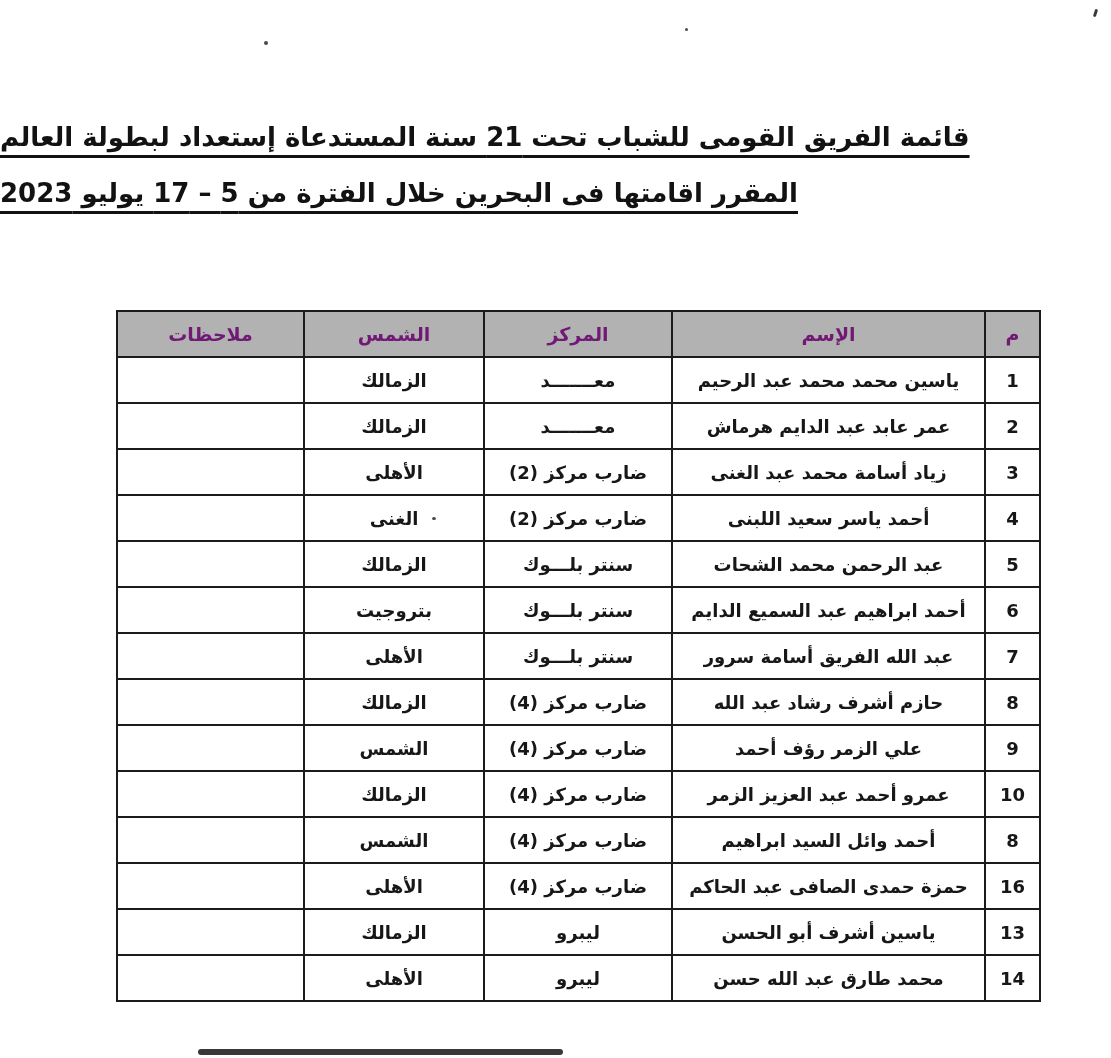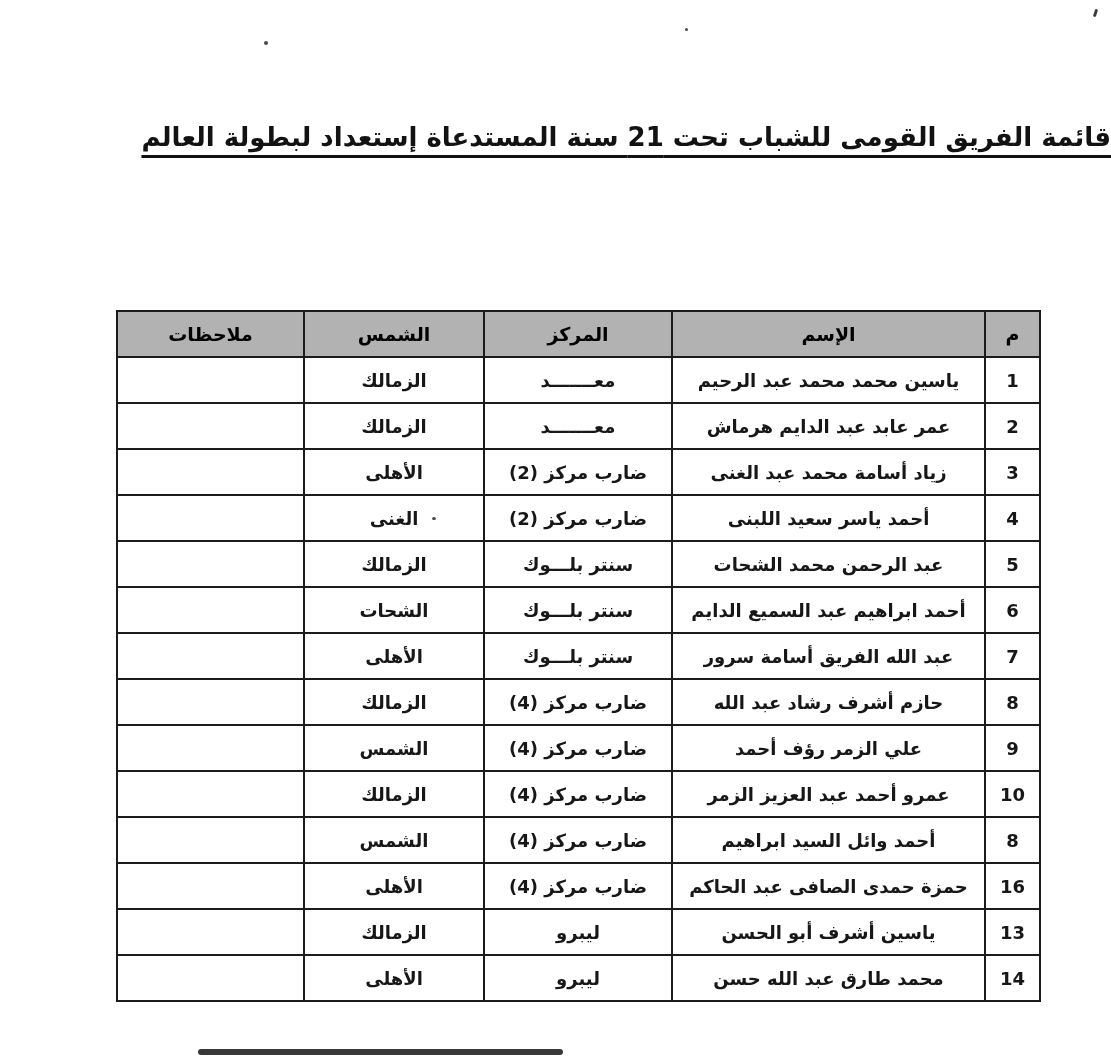--- a/index.html
+++ b/index.html
@@ -12,21 +12,21 @@
     font-family: "DejaVu Sans", "Liberation Sans", sans-serif;
     color: #141414;
     overflow: hidden;
   }
 
   .title-block {
     position: absolute;
     top: 122px;
     left: 0;
     width: 1111px;
-    text-align: right;
+    text-align: left;
     direction: rtl;
   }
   .title-line {
     font-weight: bold;
     font-size: 26px;
     color: #121212;
     margin: 0 auto 26px auto;
     text-decoration: underline;
     text-decoration-thickness: 2.5px;
     text-underline-offset: 9px;
@@ -48,21 +48,21 @@
     border: 2px solid #1b1b1b;
     text-align: center;
     vertical-align: middle;
     padding: 0 4px;
   }
   table.roster thead th {
     height: 46px;
     background: #b3b2b2;
     font-size: 19px;
     font-weight: bold;
-    color: #000000;
+    color: #701a75;
   }
   table.roster tbody td {
     height: 46px;
     font-size: 18px;
     font-weight: bold;
     color: #171717;
   }
   td.num-cell { font-size: 19px; }
 
   
@@ -94,20 +94,21 @@
 <body>
 
 <div class="speck-slash" style="left:1094px; top:9px;"></div>
 <div class="speck" style="left:264px; top:41px; width:4px; height:4px;"></div>
 <div class="speck" style="left:685px; top:28px; width:3px; height:3px;"></div>
 <div class="speck" style="left:432px; top:517px; width:4px; height:3px;"></div>
 <div class="bottom-streak"></div>
 
 <div class="title-block">
   <div class="title-line">قائمة الفريق القومى للشباب تحت 21 سنة المستدعاة إستعداد لبطولة العالم</div>
+  <div class="title-line">المقرر اقامتها فى البحرين خلال الفترة من 5 – 17 يوليو 2023</div>
 </div>
 
 <div class="table-wrap">
   <table class="roster">
     <colgroup>
       <col style="width:55px">
       <col style="width:313px">
       <col style="width:188px">
       <col style="width:180px">
       <col style="width:187px">
@@ -154,21 +155,21 @@
         <td class="num-cell">5</td>
         <td>عبد الرحمن محمد الشحات</td>
         <td>سنتر بلـــوك</td>
         <td>الزمالك</td>
         <td></td>
       </tr>
       <tr>
         <td class="num-cell">6</td>
         <td>أحمد ابراهيم عبد السميع الدايم</td>
         <td>سنتر بلـــوك</td>
-        <td>الشحات</td>
+        <td>بتروجيت</td>
         <td></td>
       </tr>
       <tr>
         <td class="num-cell">7</td>
         <td>عبد الله الفريق أسامة سرور</td>
         <td>سنتر بلـــوك</td>
         <td>الأهلى</td>
         <td></td>
       </tr>
       <tr>

